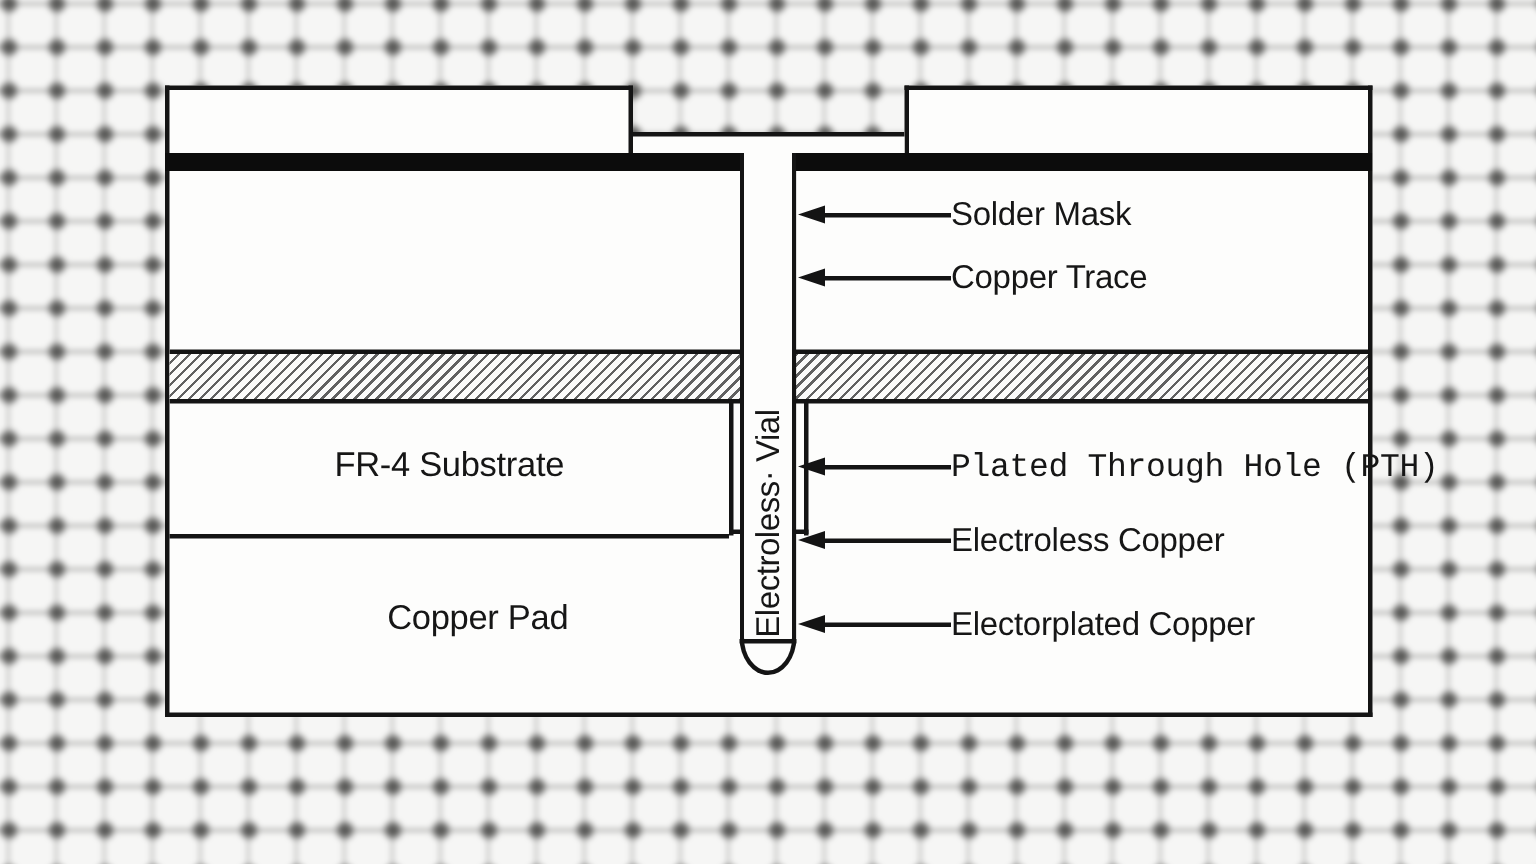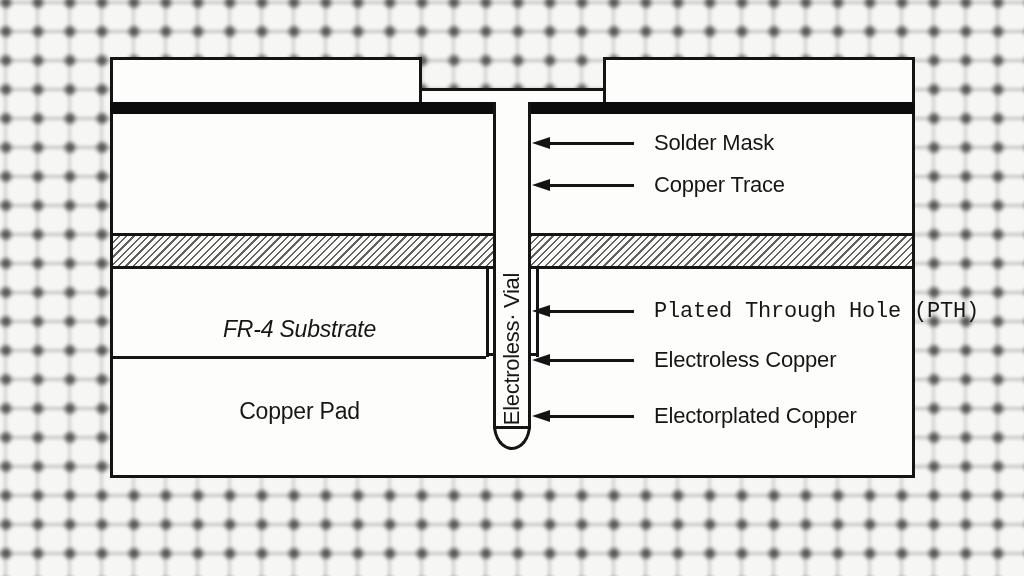--- a/index.html
+++ b/index.html
@@ -62,26 +62,26 @@
   .via-label{
     left:426px;top:336px;width:172px;height:26px;
     transform:rotate(-90deg);
     text-align:center;font-size:22px;letter-spacing:-0.3px;line-height:26px;
     z-index:6;white-space:nowrap;
   }
   
   .callout{position:absolute;left:532px;height:26px;display:flex;align-items:center;z-index:6;}
   .ah{width:0;height:0;border-right:18px solid #141414;border-top:6.5px solid transparent;border-bottom:6.5px solid transparent;flex:0 0 auto;}
   .cl{width:84px;height:3px;background:#141414;flex:0 0 auto;}
-  .ctext{margin-left:20px;font-size:22px;letter-spacing:-0.2px;white-space:nowrap;}
+  .ctext{margin-left:0;font-size:22px;letter-spacing:-0.2px;white-space:nowrap;}
   .co-1{top:130px;} .co-2{top:172px;} .co-3{top:298px;font-family:Liberation Mono, monospace;} .co-4{top:347px;} .co-5{top:403px;}
   
   .region{left:113px;width:373px;text-align:center;font-size:23px;letter-spacing:-0.2px;z-index:3;}
-  .region-fr4{top:316px;font-style:italic;}
-  .region-pad{top:398px;}
+  .region-fr4{top:296px;}
+  .region-pad{top:398px;margin-left:19px;}
 </style>
 </head>
 <body>
 
 <div class="stage">
 
   <div class="dots abs"></div>
 
   <div class="abs white body-box"></div>
 

